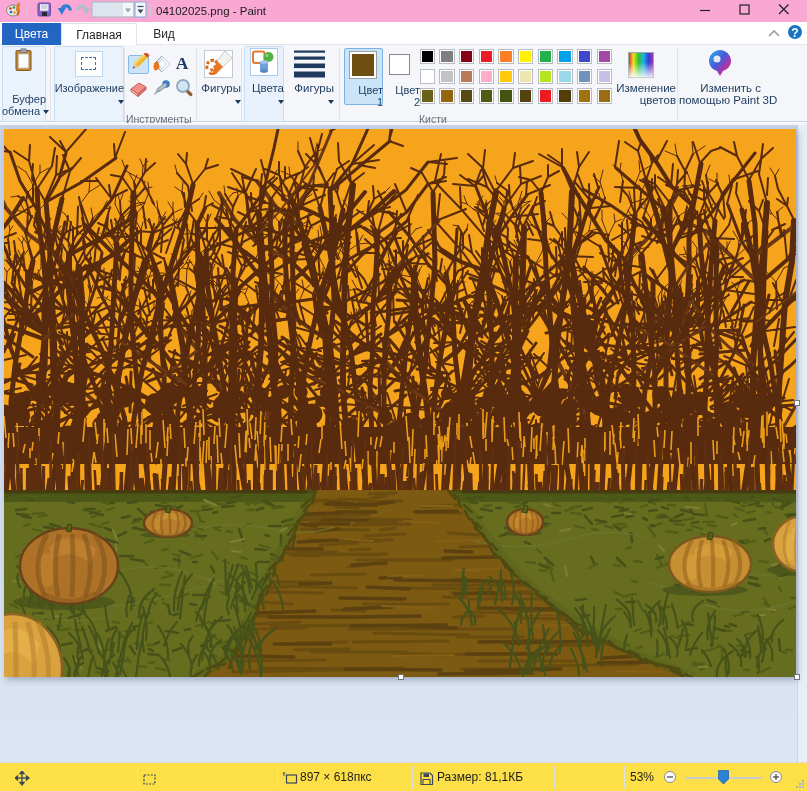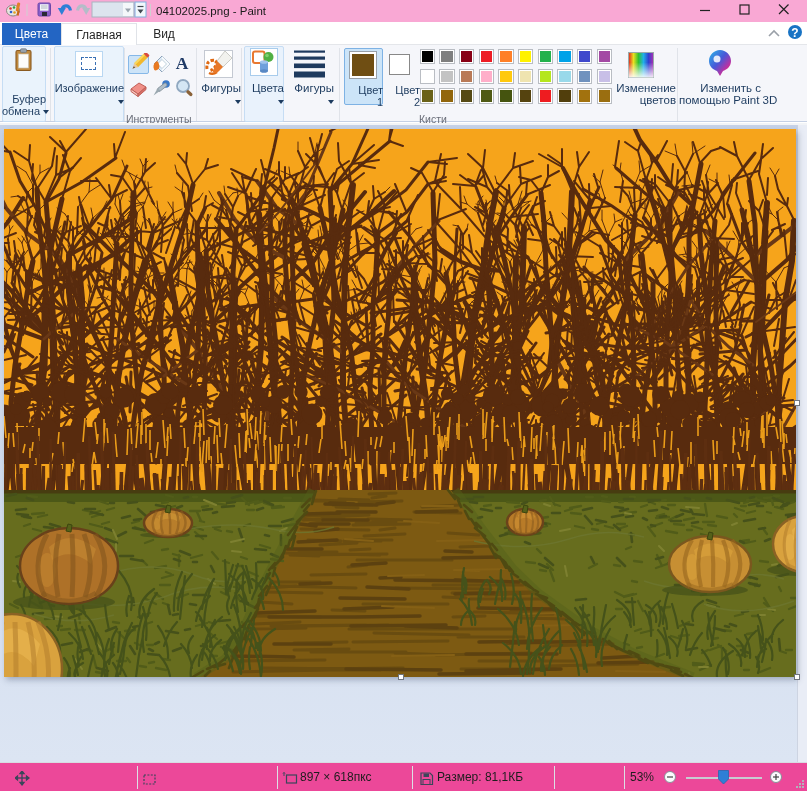--- a/index.html
+++ b/index.html
@@ -1,20 +1,20 @@
 <!DOCTYPE html>
 <html><head><meta charset="utf-8"><style>
 *{margin:0;padding:0;box-sizing:border-box}
 body{width:807px;height:791px;font-family:"Liberation Sans",sans-serif;overflow:hidden;background:#fff;position:relative}
 .titlebar{position:absolute;left:0;top:0;width:807px;height:22px;background:#f9a8d4}
 .tabrow{position:absolute;left:0;top:22px;width:807px;height:23px;background:#fff;border-bottom:1px solid #e4e6ea}
 .ribbon{position:absolute;left:0;top:45px;width:807px;height:77px;background:#f5f6fa;border-bottom:1px solid #c5d0e4}
 .canvasarea{position:absolute;left:0;top:125px;width:807px;height:637px;background:linear-gradient(#c7d3e8,#dce5f3)}
 .painting{position:absolute;left:4px;top:4px;width:792px;height:548px;box-shadow:2px 3px 6px rgba(90,105,130,.45)}
-.statusbar{position:absolute;left:0;top:762px;width:807px;height:29px;background:#ec4899;border-top:1px solid #d8dbe2}
+.statusbar{position:absolute;left:0;top:762px;width:807px;height:29px;background:#fde047;border-top:1px solid #d8dbe2}
 .tab{position:absolute;top:1px;height:22px;line-height:22px;text-align:center;font-size:12px;color:#262626}
 .vsep{position:absolute;top:3px;height:73px;width:1px;background:#e0e3e9}
 .grplabel{position:absolute;top:67.5px;font-size:10.5px;color:#6a6e79;text-align:left;white-space:nowrap}
 .btnbox{position:absolute;border:1px solid #c6ddf4;background:#eaf3fc;border-radius:2px}
 .btxt{position:absolute;font-size:11px;color:#1d3b5f;text-align:right;line-height:12px;white-space:nowrap}
 .dn{display:inline-block;width:0;height:0;border-left:3.5px solid transparent;border-right:3.5px solid transparent;border-top:4px solid #1d3b5f;vertical-align:middle}
 .sw{position:absolute;width:15.4px;height:15.4px;border:1px solid #b9bdc3;background:#fff;padding:1px}
 .sw div{width:100%;height:100%}
 .ssep{position:absolute;top:3px;height:23px;width:1px;background:#dcdfe5}
 .stxt{position:absolute;font-size:12px;color:#1e1e1e;top:7px;white-space:nowrap}

